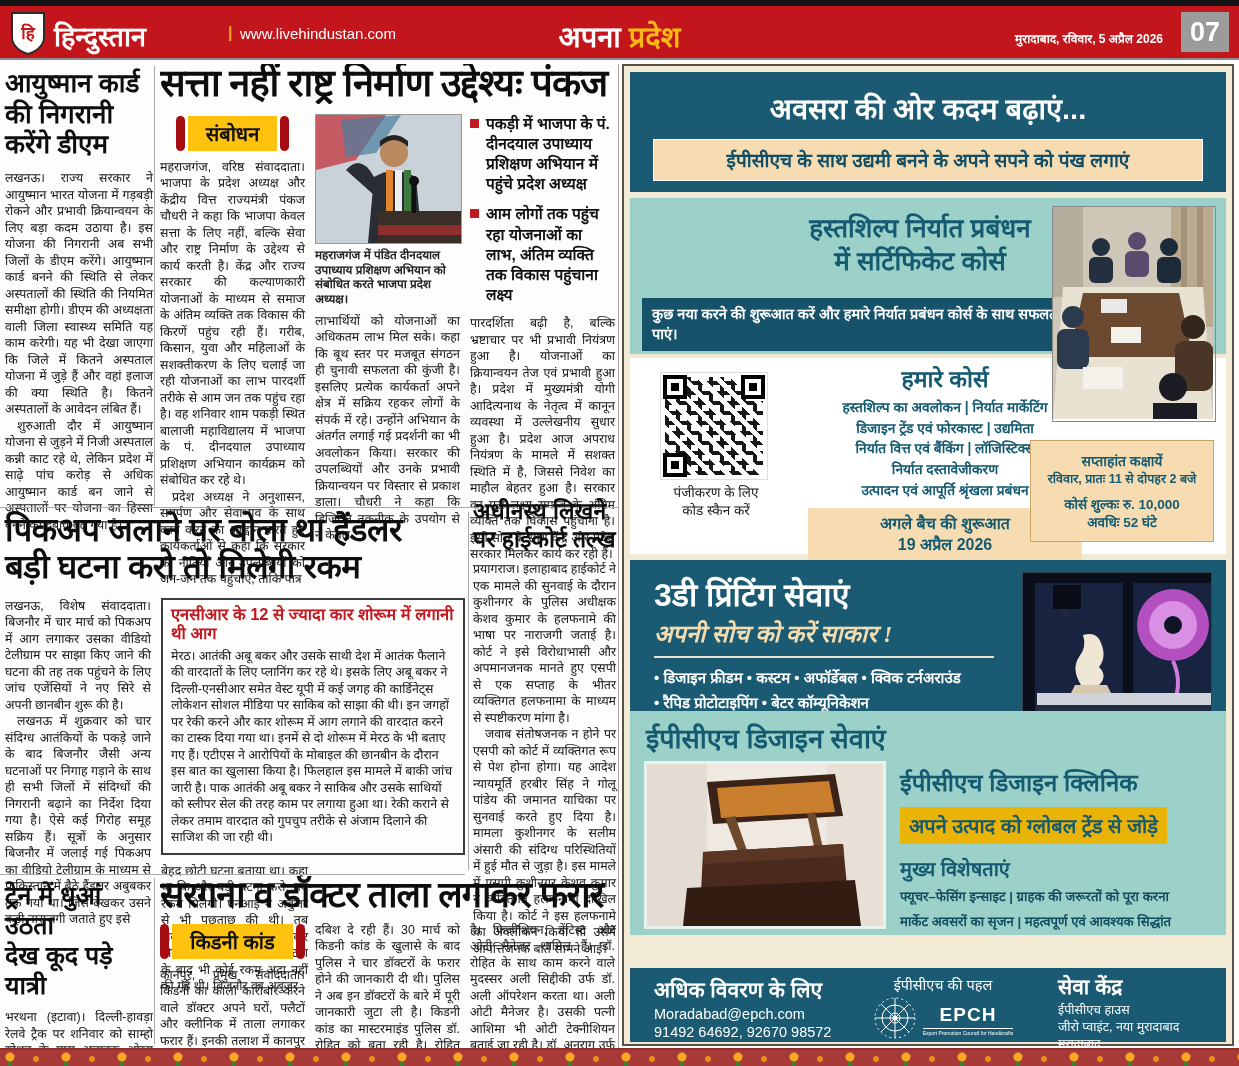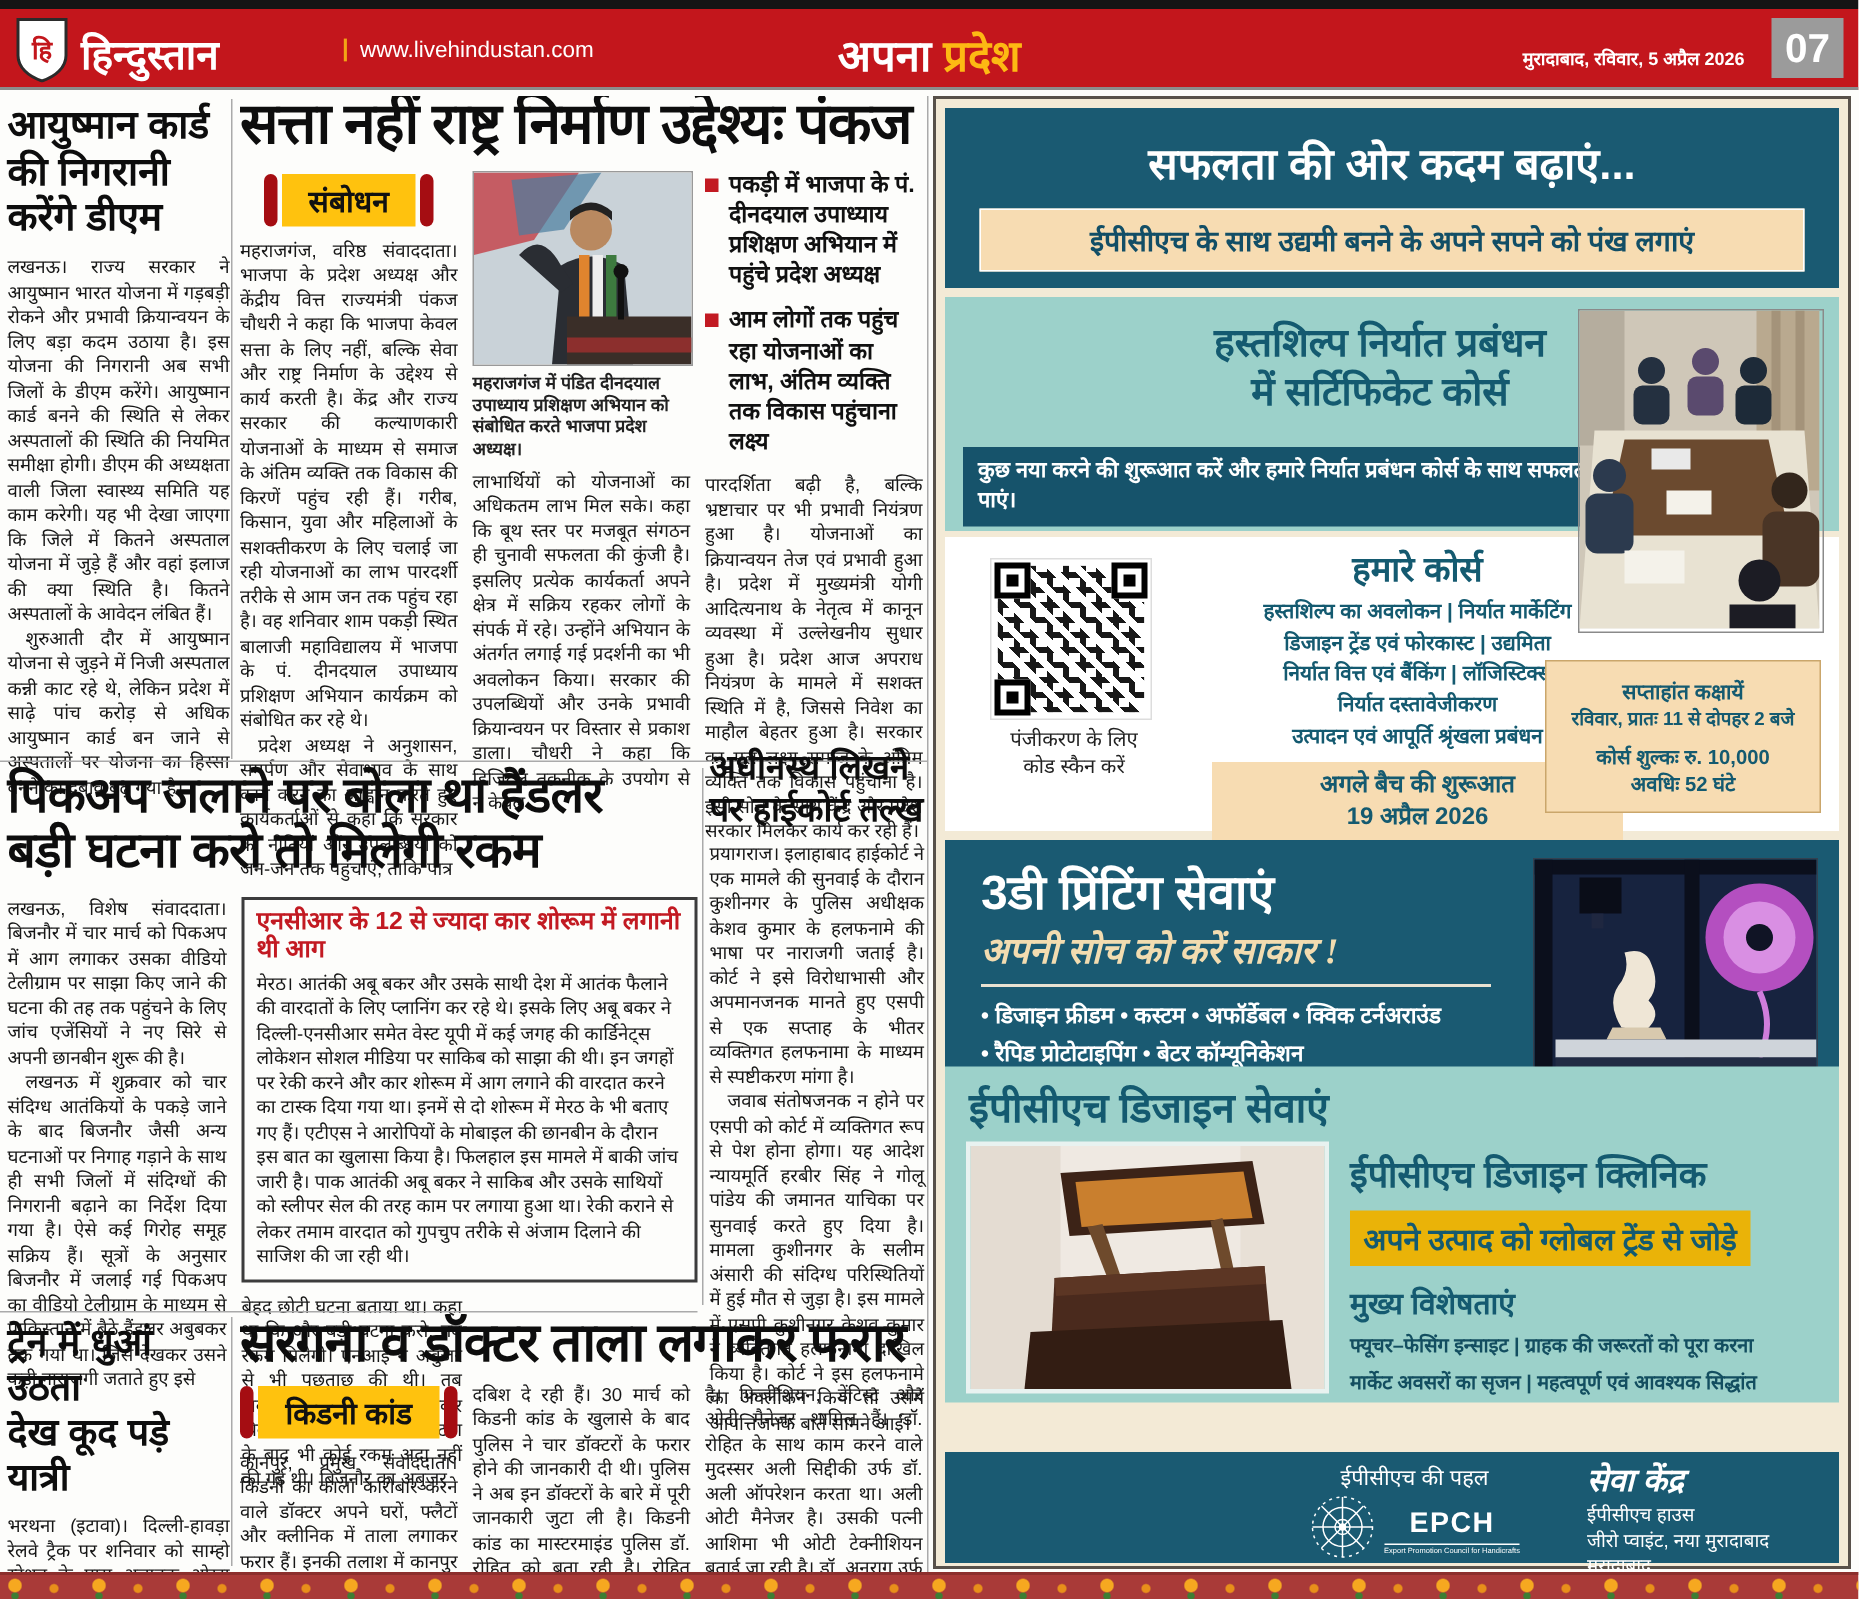--- a/index.html
+++ b/index.html
@@ -110,21 +110,21 @@
   .foot-c1{position:absolute;left:24px;top:7px;}
   .foot-c1 .h{font-size:21px;font-weight:bold;}
   .foot-c1 .e{font-size:14.5px;margin-top:3px;}
   .foot-c1 .p{font-size:14.5px;margin-top:2px;}
   .foot-c2{position:absolute;left:238px;top:6px;width:150px;text-align:center;}
   .foot-c2 .i{font-size:14.5px;margin-bottom:2px;}
   .epch-row{display:flex;align-items:center;justify-content:center;gap:6px;}
   .epch-word{font-size:19px;font-weight:bold;letter-spacing:1px;}
   .epch-sub{font-size:5px;line-height:1.2;text-align:left;border-top:1px solid #fff;margin-top:2px;padding-top:1px;}
   .foot-c3{position:absolute;left:428px;top:4px;}
-  .foot-c3 .h{font-size:21px;font-weight:bold;font-style:italic;}
+  .foot-c3 .h{font-size:21px;font-weight:bold;}
   .foot-c3 .a{font-size:12.5px;line-height:1.35;margin-top:2px;}
   
   .finder{position:absolute;width:24px;height:24px;border:4px solid #000;background:#fff;box-sizing:border-box;}
   .finder::after{content:"";position:absolute;left:4px;top:4px;width:8px;height:8px;background:#000;}
   .qr-noise{position:absolute;left:4px;top:4px;right:4px;bottom:4px;
     background-image:repeating-linear-gradient(0deg,#000 0 4px,rgba(0,0,0,0) 4px 10px),
                      repeating-linear-gradient(90deg,#000 0 4px,rgba(0,0,0,0) 4px 11px);
     background-blend-mode:screen;opacity:.9;
     -webkit-mask-image:repeating-linear-gradient(45deg,#000 0 7px,rgba(0,0,0,0) 7px 12px);
             mask-image:repeating-linear-gradient(45deg,#000 0 7px,rgba(0,0,0,0) 7px 12px);}
@@ -275,21 +275,21 @@
       </div>
     <div class="news-body">
         <p>है। फिजीशियन, डेंटिस्ट और ओटी मैनेजर शामिल हैं। डॉ. रोहित के साथ काम करने वाले मुदस्सर अली सिद्दीकी उर्फ डॉ. अली ऑपरेशन करता था। अली ओटी मैनेजर है। उसकी पत्नी आशिमा भी ओटी टेक्नीशियन बताई जा रही है। डॉ. अनुराग उर्फ अमित मेरठ में अल्फा अस्पताल संचालित करता है।</p>
       </div>
   </div>
 </div>
 
 <div class="ad">
 
   <div class="ad-sec ad-header">
-    <div class="t">सफलता की ओर कदम बढ़ाएं...</div>
+    <div class="t">अवसरा की ओर कदम बढ़ाएं...</div>
     <div class="s">ईपीसीएच के साथ उद्यमी बनने के अपने सपने को पंख लगाएं</div>
   </div>
 
   <div class="ad-sec ad-cert">
     <div class="cert-t">
       <span>हस्तशिल्प निर्यात प्रबंधन</span><br><span>में सर्टिफिकेट कोर्स</span>
     </div>
     <div class="cert-blurb">कुछ नया करने की शुरूआत करें और हमारे निर्यात प्रबंधन कोर्स के साथ सफलता पाएं।</div>
   </div>
 
@@ -395,20 +395,25 @@
     <div class="clinic">
       <div class="ct">ईपीसीएच डिजाइन क्लिनिक</div>
       <div class="cs">अपने उत्पाद को ग्लोबल ट्रेंड से जोड़े</div>
       <div class="fh">मुख्य विशेषताएं</div>
       <div class="fl">फ्यूचर–फेसिंग इन्साइट | ग्राहक की जरूरतों को पूरा करना</div>
       <div class="fl">मार्केट अवसरों का सृजन | महत्वपूर्ण एवं आवश्यक सिद्धांत</div>
     </div>
   </div>
 
   <div class="ad-sec ad-footer">
+    <div class="foot-c1">
+      <div class="h">अधिक विवरण के लिए</div>
+      <div class="e">Moradabad@epch.com</div>
+      <div class="p">91492 64692, 92670 98572</div>
+    </div>
     <div class="foot-c2">
       <div class="i">ईपीसीएच की पहल</div>
       <div class="epch-row">
         <span>
           <svg width="44" height="44" viewBox="0 0 44 44">
             <circle cx="22" cy="22" r="20" fill="none" stroke="#ffffff" stroke-width="1" stroke-dasharray="2 3"></circle>
             <g stroke="#ffffff" stroke-width="1" fill="none">
               <circle cx="22" cy="22" r="13"></circle>
               <circle cx="22" cy="22" r="5"></circle>
               <line x1="22" y1="2" x2="22" y2="42"></line>

